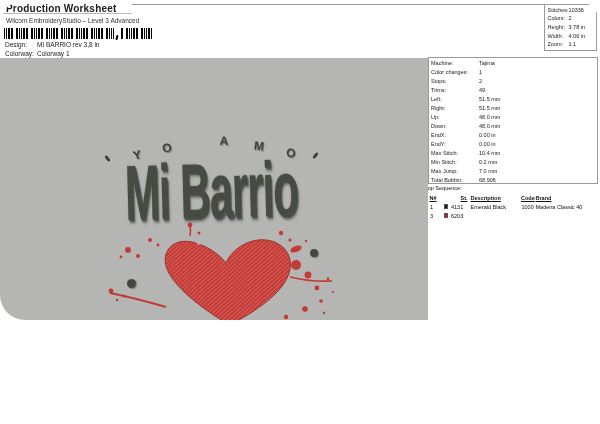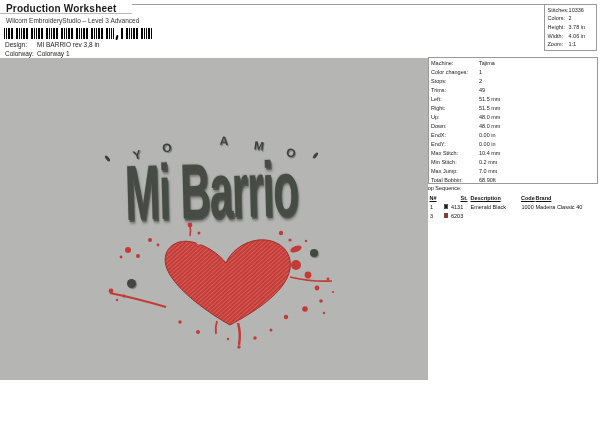--- a/index.html
+++ b/index.html
@@ -1,17 +1,17 @@
 <!DOCTYPE html>
 <html><head>
 <meta charset="utf-8">
 <style>
   html,body{margin:0;padding:0;}
   body{width:600px;height:424px;background:#fff;font-family:"Liberation Sans", sans-serif;color:#1a1a1a;}
-  .page{position:relative;width:600px;height:380px;overflow:hidden;background:#fff;}
+  .page{position:relative;width:600px;height:320px;overflow:hidden;background:#fff;border-radius:25px;}
   .rule{position:absolute;height:1px;background:#a8a8a8;}
 
   
   .title{position:absolute;left:6px;top:2.5px;font-size:10px;font-weight:bold;letter-spacing:.2px;white-space:nowrap;}
   .subtitle{position:absolute;left:6px;top:16.5px;font-size:6.5px;color:#333;white-space:nowrap;}
   .kv-label{position:absolute;left:5px;font-size:6.5px;color:#222;white-space:nowrap;}
   .kv-value{position:absolute;left:37px;font-size:6.5px;color:#222;white-space:nowrap;}
   .barcode{position:absolute;top:28px;height:11px;
     background:repeating-linear-gradient(90deg,#000 0 1.5px,#fff 1.5px 2.5px,#000 2.5px 3px,#fff 3px 4.5px,#000 4.5px 6.5px,#fff 6.5px 7.5px);}
   .barcode-comma{position:absolute;left:115.5px;top:34.5px;width:2px;height:5px;background:#000;border-radius:1px;transform:rotate(14deg);}

